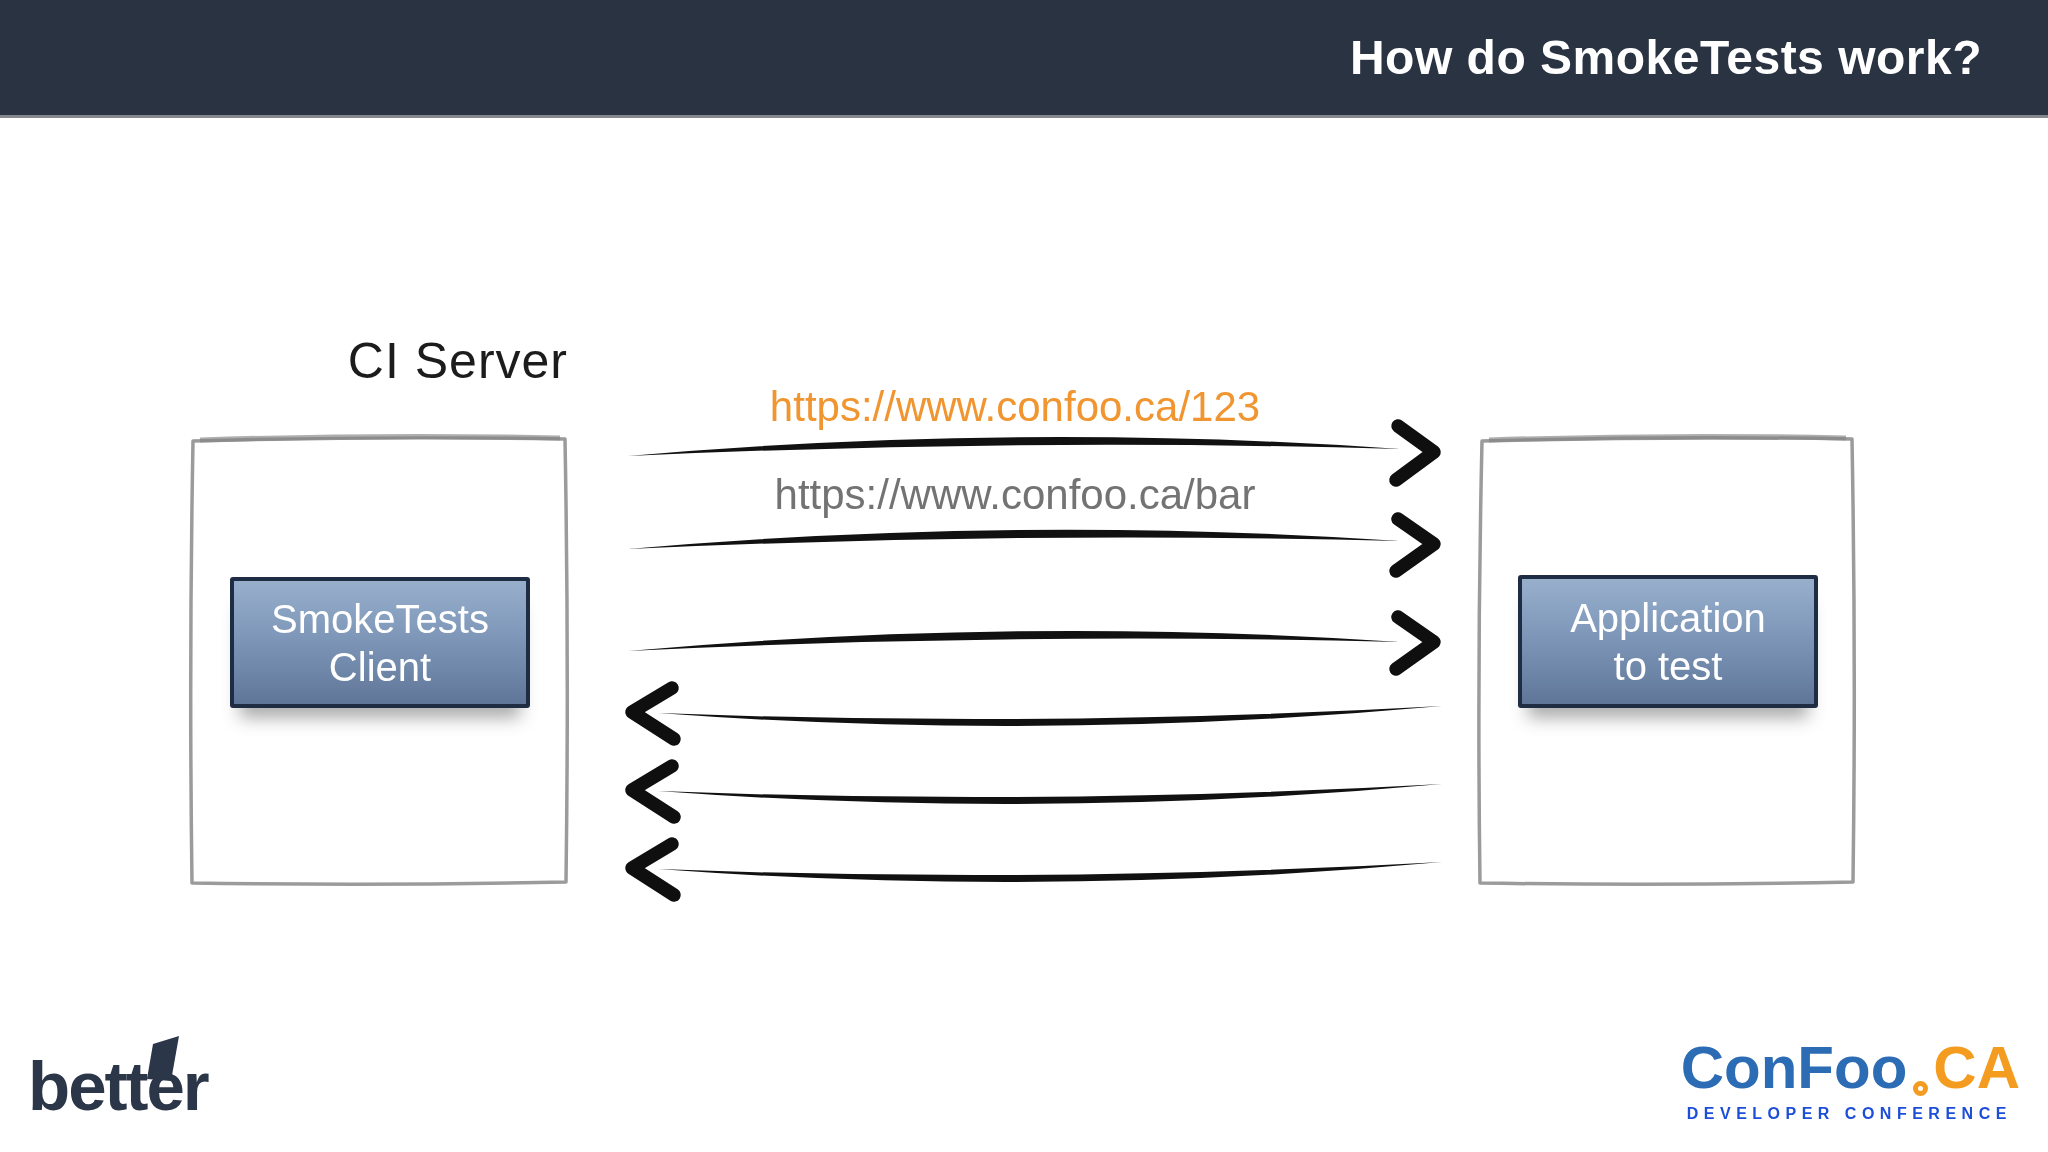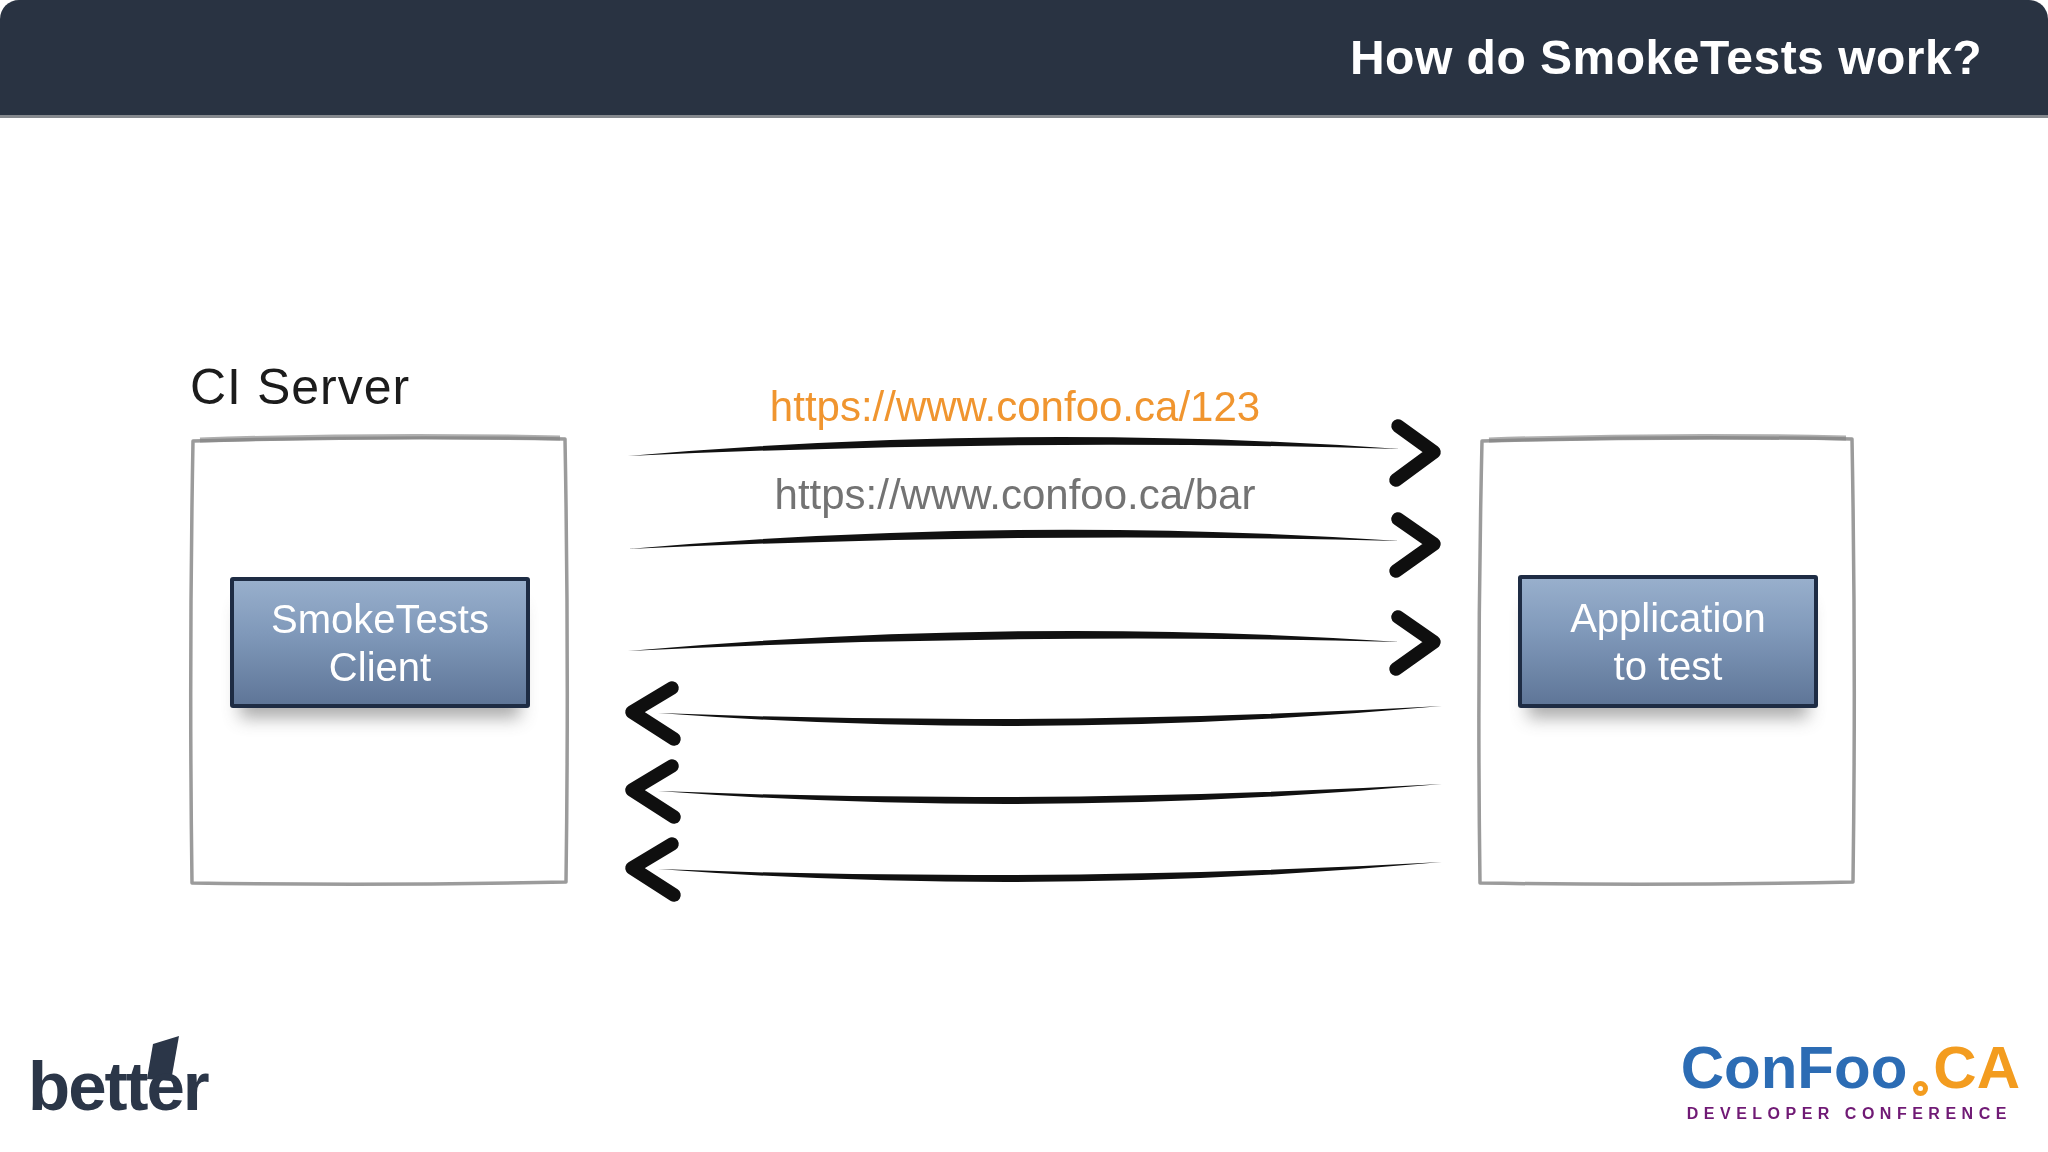--- a/index.html
+++ b/index.html
@@ -2,39 +2,38 @@
 <html><head>
 <meta charset="utf-8">
 <style>
   html,body{margin:0;padding:0;background:#ffffff;}
   #slide{
     position:relative;
     width:2048px;height:1152px;
     background:#ffffff;
     overflow:hidden;
     font-family:"Liberation Sans", sans-serif;
-    border-radius:19px;
   }
   
   .header{
     position:absolute;left:0;top:0;width:2048px;height:118px;
     background:#293342;
     border-bottom:3px solid #85898e;
     display:flex;align-items:center;justify-content:flex-end;
     box-sizing:border-box;
     padding-right:66px;
   }
   .header-title{
     color:#ffffff;font-size:48px;font-weight:bold;letter-spacing:0.5px;
   }
   
   .server-label{
-    position:absolute;top:358px;
+    position:absolute;top:332px;
     font-size:50px;font-weight:300;color:#1c1c1c;
-    letter-spacing:1px;text-align:left;
+    letter-spacing:1px;text-align:right;
   }
   #ci-label{left:190px;width:378px;}
   #prod-label{left:1436px;width:460px;}
   
   .overlay{position:absolute;left:0;top:0;width:2048px;height:1152px;}
   .sketch-box{fill:none;stroke:#9b9b9b;stroke-width:3.5;stroke-linejoin:round;}
   .sketch-box-top{fill:none;stroke:#848484;stroke-width:5;opacity:.65;}
   .arrow-line{fill:#111111;stroke:none;}
   .arrow-head{fill:none;stroke:#0f0f0f;stroke-width:13.5;stroke-linecap:round;stroke-linejoin:round;}
   
@@ -69,21 +68,21 @@
   }
   .confoo-row{display:flex;align-items:baseline;}
   .confoo-name{font-size:60px;font-weight:bold;color:#2c6cb4;letter-spacing:0;}
   .confoo-dot{
     display:inline-block;width:5px;height:5px;border:5px solid #f39c1f;
     border-radius:50%;margin:0 5px 2px 6px;align-self:flex-end;
   }
   .confoo-tld{font-size:60px;font-weight:bold;color:#f39c1f;}
   .confoo-tagline{
     margin-top:8px;padding-left:6px;
-    font-size:16px;font-weight:bold;color:#701a75;letter-spacing:5.5px;white-space:nowrap;
+    font-size:16px;font-weight:bold;color:#1d4ed8;letter-spacing:5.5px;white-space:nowrap;
   }
 </style>
 </head>
 <body>
 
 <div id="slide">
 
   <div class="header">
     <div class="header-title">How do SmokeTests work?</div>
   </div>

